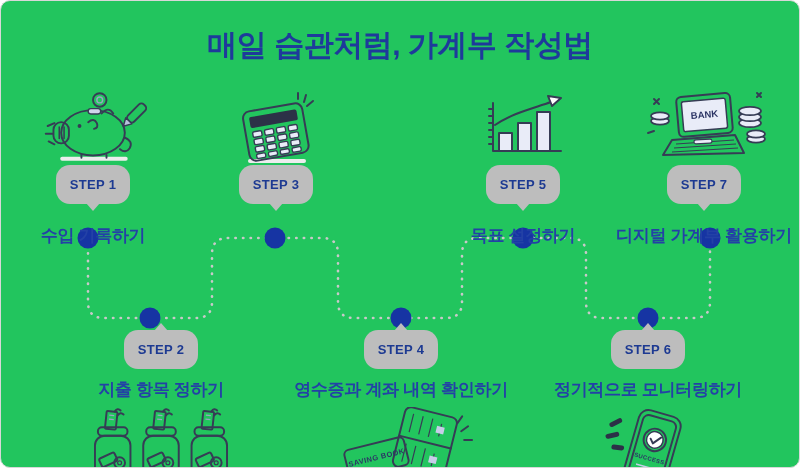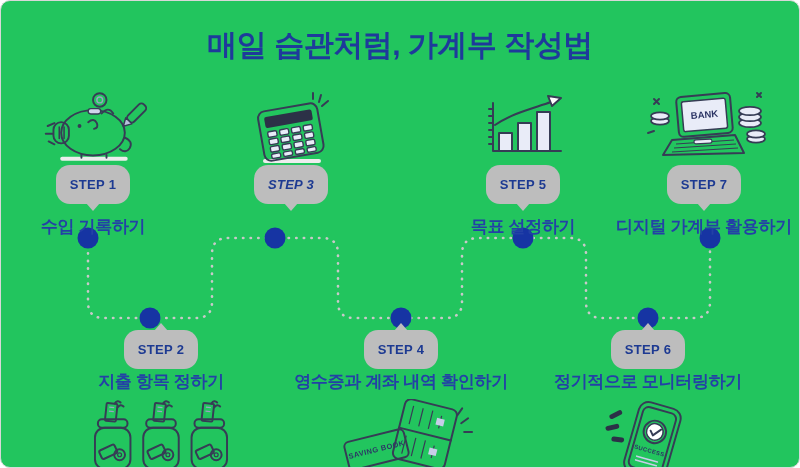--- a/index.html
+++ b/index.html
@@ -16,22 +16,22 @@
   .step.top{top:86px;}
   .step.bottom{top:329px;}
   .icon-wrap{height:76px;display:flex;align-items:flex-end;justify-content:center;margin-bottom:2px;}
   .step.bottom .icon-wrap{align-items:flex-start;margin-top:6px;margin-bottom:0;}
   .badge{position:relative;background:#bdbdbd;color:#1d3a92;font-weight:bold;font-size:13px;
          padding:12px 14px;border-radius:14px;letter-spacing:0.3px;}
   .badge.tail-down::after{content:"";position:absolute;top:100%;left:50%;transform:translateX(-50%);
          margin-top:-1px;border:7px solid transparent;border-top:8px solid #bdbdbd;border-bottom:0;}
   .badge.tail-up::before{content:"";position:absolute;bottom:100%;left:50%;transform:translateX(-50%);
          margin-bottom:-1px;border:7px solid transparent;border-bottom:8px solid #bdbdbd;border-top:0;}
-  .step-label{margin-top:11px;font-size:17px;font-weight:800;color:#2341a6;white-space:nowrap;letter-spacing:-0.3px;}
-  .step.bottom .step-label{margin-top:1px;}
+  .step-label{margin-top:20px;font-size:17px;font-weight:800;color:#2341a6;white-space:nowrap;letter-spacing:-0.3px;}
+  .step.bottom .step-label{margin-top:9px;}
   svg .ink{stroke:#363c55;stroke-width:2;fill:none;stroke-linecap:round;stroke-linejoin:round;}
   svg text{font-family:"Liberation Sans","DejaVu Sans",sans-serif;}
 </style>
 </head>
 <body>
 
 <div class="card">
 
   <div class="title">매일 습관처럼, 가계부 작성법</div>
 
@@ -73,21 +73,21 @@
         <path class="ink" d="M51 33 q6 -5 9 1 q2 5 -3 6" stroke-width="1.5"></path>
         <path class="ink" d="M44 67 v3 M70 67 v3"></path>
       </svg>
     </div>
     <div class="badge tail-down">
       <span>STEP 1</span>
     </div>
     <div class="step-label">수입 기록하기</div>
   </div>
 
-  <div class="step top" style="left:290px;font-style:italic;">
+  <div class="step top" style="left:275px;">
     <div class="icon-wrap">
       <svg width="100" height="74" viewBox="0 0 100 74">
         <rect x="22" y="70" width="58" height="4" rx="2" fill="#ededed"></rect>
         <path class="ink" d="M80 6 l-2 7 M87 12 l-6 5 M72 4 v6"></path>
         <g transform="rotate(-10 50 44)">
           <rect class="ink" x="20" y="18" width="60" height="50" rx="7" fill="#fff"></rect>
           <rect x="26" y="24" width="48" height="11" rx="2" fill="#2c3147"></rect>
           <g fill="#e9ecf8" stroke="#363c55" stroke-width="1.4">
             <rect x="27" y="39" width="9" height="5.5" rx="1.5"></rect>
               <rect x="39" y="39" width="9" height="5.5" rx="1.5"></rect>

